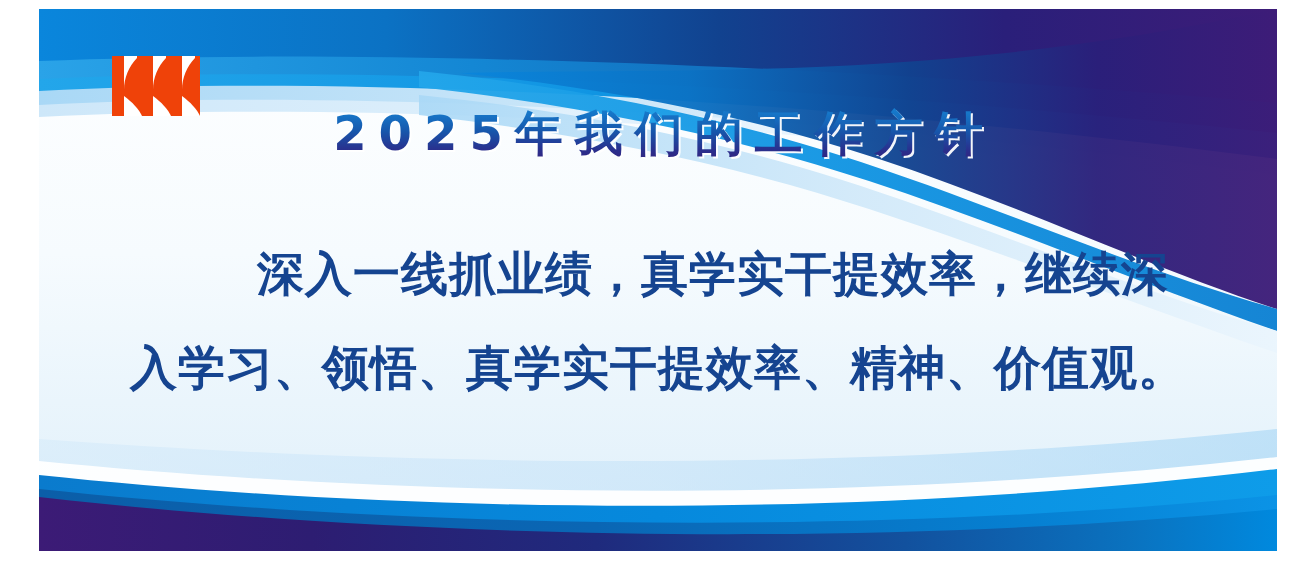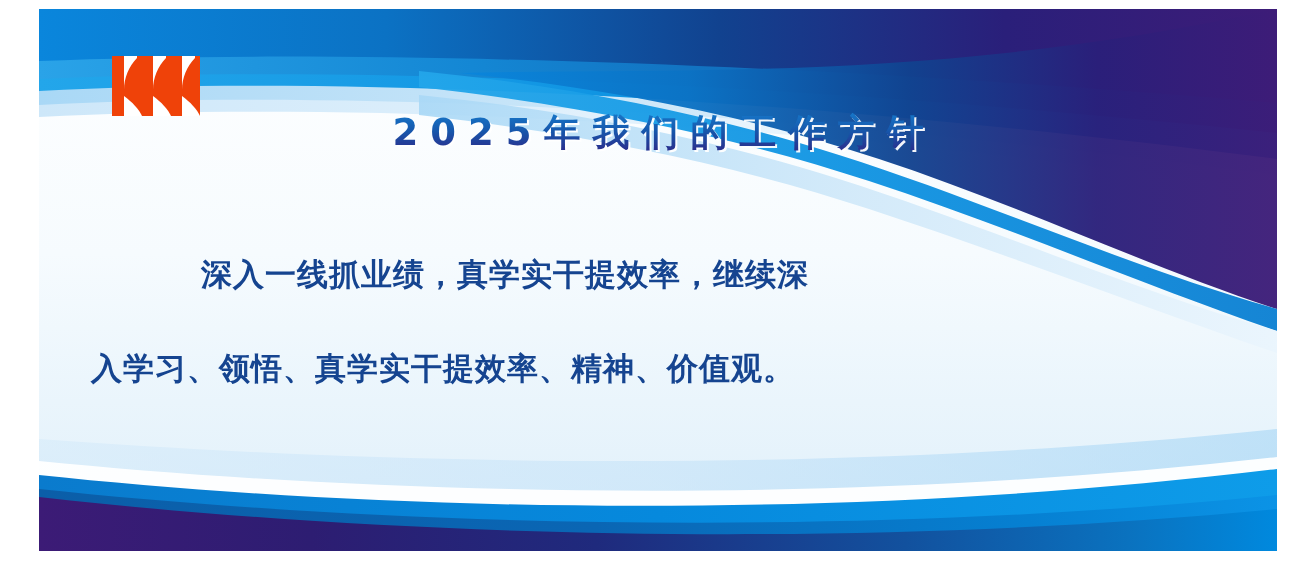--- a/index.html
+++ b/index.html
@@ -62,21 +62,21 @@
     position: absolute;
     left: 0;
     top: 88px;
     width: 1238px;
     text-align: center;
   }
   .title-text {
     display: inline-block;
     font-family: "DejaVu Sans", sans-serif;
     font-weight: bold;
-    font-size: 37px;
+    font-size: 48px;
     line-height: 72px;
     letter-spacing: 12px;
     padding-left: 12px;
     background: linear-gradient(to bottom,
         #1f8ad8 0%,
         #1677c9 22%,
         #1756ab 48%,
         #2a2f8d 74%,
         #3c1a72 100%);
     -webkit-background-clip: text;
@@ -90,25 +90,26 @@
   
   .body-block {
     position: absolute;
     left: 52px;
     top: 218px;
     width: 1134px;
   }
   .body-line {
     font-family: "DejaVu Sans", sans-serif;
     font-weight: bold;
-    font-size: 31px;
+    font-size: 47px;
     line-height: 94px;
     color: #154490;
     letter-spacing: 1px;
     white-space: nowrap;
+    text-align: center;
   }
   .body-line.indented {
     padding-left: 110px;
   }
 </style>
 </head>
 <body>
 
 <div id="banner-root">
 

